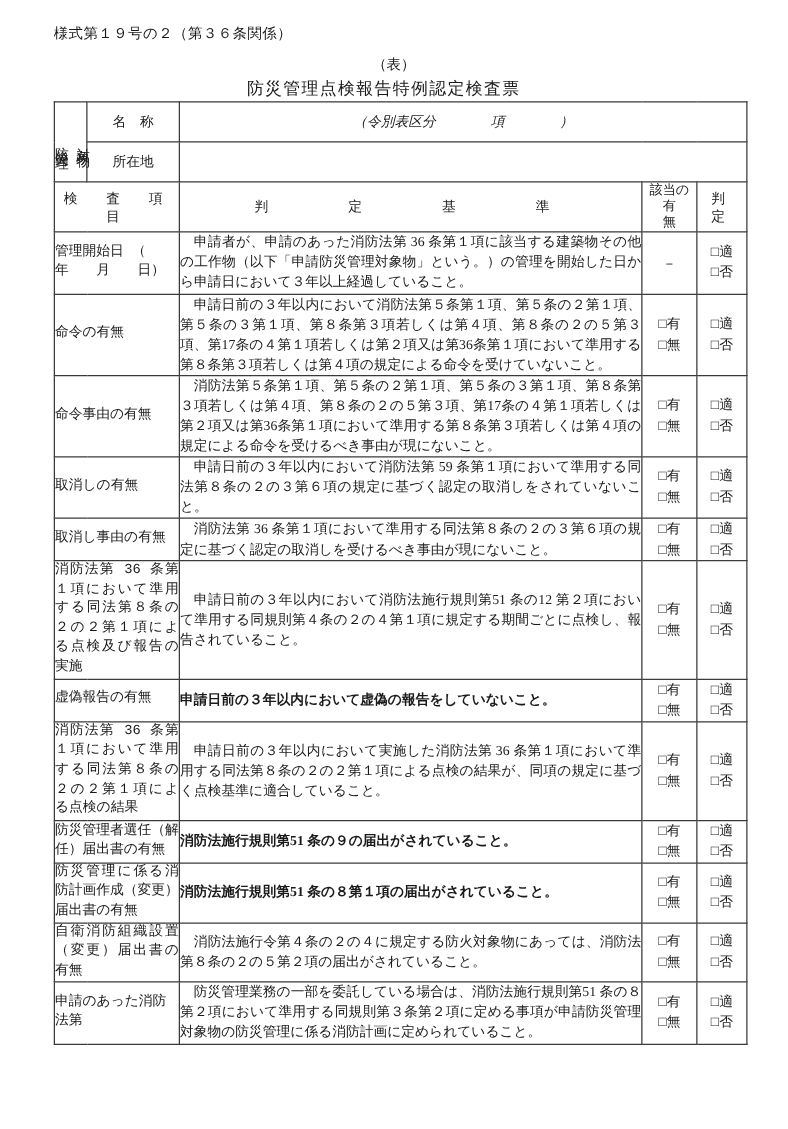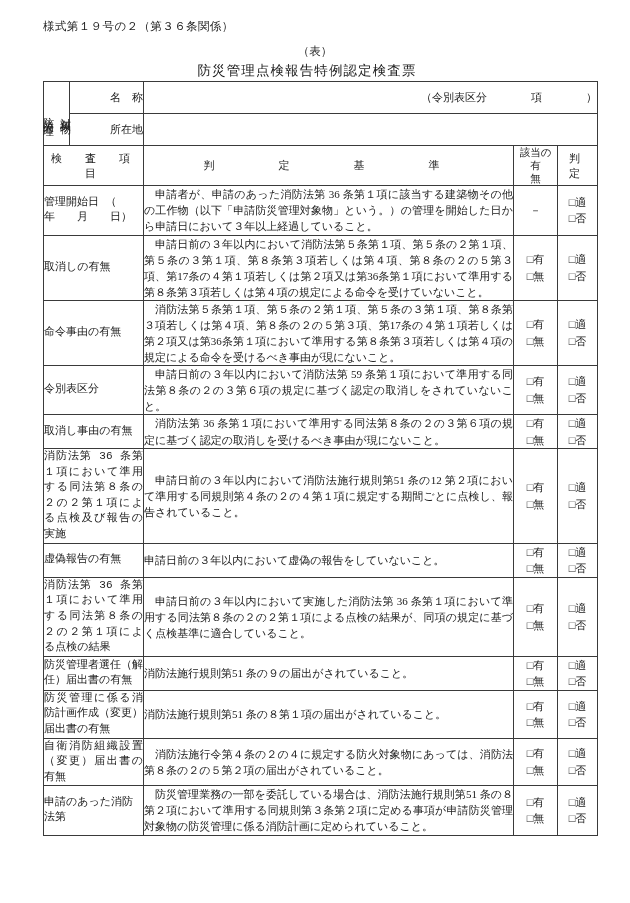--- a/index.html
+++ b/index.html
@@ -88,28 +88,29 @@
   }
   .vert-txt {
     writing-mode: vertical-rl;
     text-orientation: upright;
     letter-spacing: 3px;
     font-size: 11px;
     line-height: 1;
   }
   .label-cell {
     width: 74px;
-    text-align: right;
+    text-align: center;
     height: 31px;
     font-size: 11px;
   }
   .value-cell {
-    text-align: right;
+    text-align: center;
     padding: 0 14px 0 8px;
     font-size: 11px;
+    font-style: italic;
   }
   .reihyo {
     display: inline-block;
     white-space: pre;
   }
 
   
   .hdr {
     text-align: center;
     height: 32px;
@@ -142,20 +143,21 @@
     font-size: 11px;
     text-align: justify;
     text-align-last: left;
     text-indent: 1em;
     vertical-align: middle;
     margin-left: 36px;
   }
   .crit-cell.center {
     text-align: center;
     text-indent: 0;
+    font-weight: bold;
   }
   .check-cell {
     width: 44px;
     text-align: center;
     line-height: 1.5;
     font-size: 10.5px;
     padding: 3px 0;
   }
   .dash-cell {
     width: 44px;
@@ -225,21 +227,21 @@
           <td class="item-cell" colspan="2">管理開始日
 （　　年　　月　　日）</td>
           <td class="crit-cell">申請者が、申請のあった消防法第 36 条第１項に該当する建築物その他の工作物（以下「申請防災管理対象物」という。）の管理を開始した日から申請日において３年以上経過していること。</td>
           <td class="dash-cell">－</td>
           <td class="hantei-cell">
             <span class="cb cb-row">□適</span>
             <span class="cb cb-row">□否</span>
           </td>
         </tr>
         <tr>
-          <td class="item-cell" colspan="2">取消しの有無</td>
+          <td class="item-cell" colspan="2">命令の有無</td>
           <td class="crit-cell">申請日前の３年以内において消防法第５条第１項、第５条の２第１項、第５条の３第１項、第８条第３項若しくは第４項、第８条の２の５第３項、第17条の４第１項若しくは第２項又は第36条第１項において準用する第８条第３項若しくは第４項の規定による命令を受けていないこと。</td>
           <td class="check-cell">
             <span class="cb cb-row">□有</span>
             <span class="cb cb-row">□無</span>
           </td>
           <td class="hantei-cell">
             <span class="cb cb-row">□適</span>
             <span class="cb cb-row">□否</span>
           </td>
         </tr>
@@ -249,21 +251,21 @@
           <td class="check-cell">
             <span class="cb cb-row">□有</span>
             <span class="cb cb-row">□無</span>
           </td>
           <td class="hantei-cell">
             <span class="cb cb-row">□適</span>
             <span class="cb cb-row">□否</span>
           </td>
         </tr>
         <tr>
-          <td class="item-cell" colspan="2">令別表区分</td>
+          <td class="item-cell" colspan="2">取消しの有無</td>
           <td class="crit-cell">申請日前の３年以内において消防法第 59 条第１項において準用する同法第８条の２の３第６項の規定に基づく認定の取消しをされていないこと。</td>
           <td class="check-cell">
             <span class="cb cb-row">□有</span>
             <span class="cb cb-row">□無</span>
           </td>
           <td class="hantei-cell">
             <span class="cb cb-row">□適</span>
             <span class="cb cb-row">□否</span>
           </td>
         </tr>

